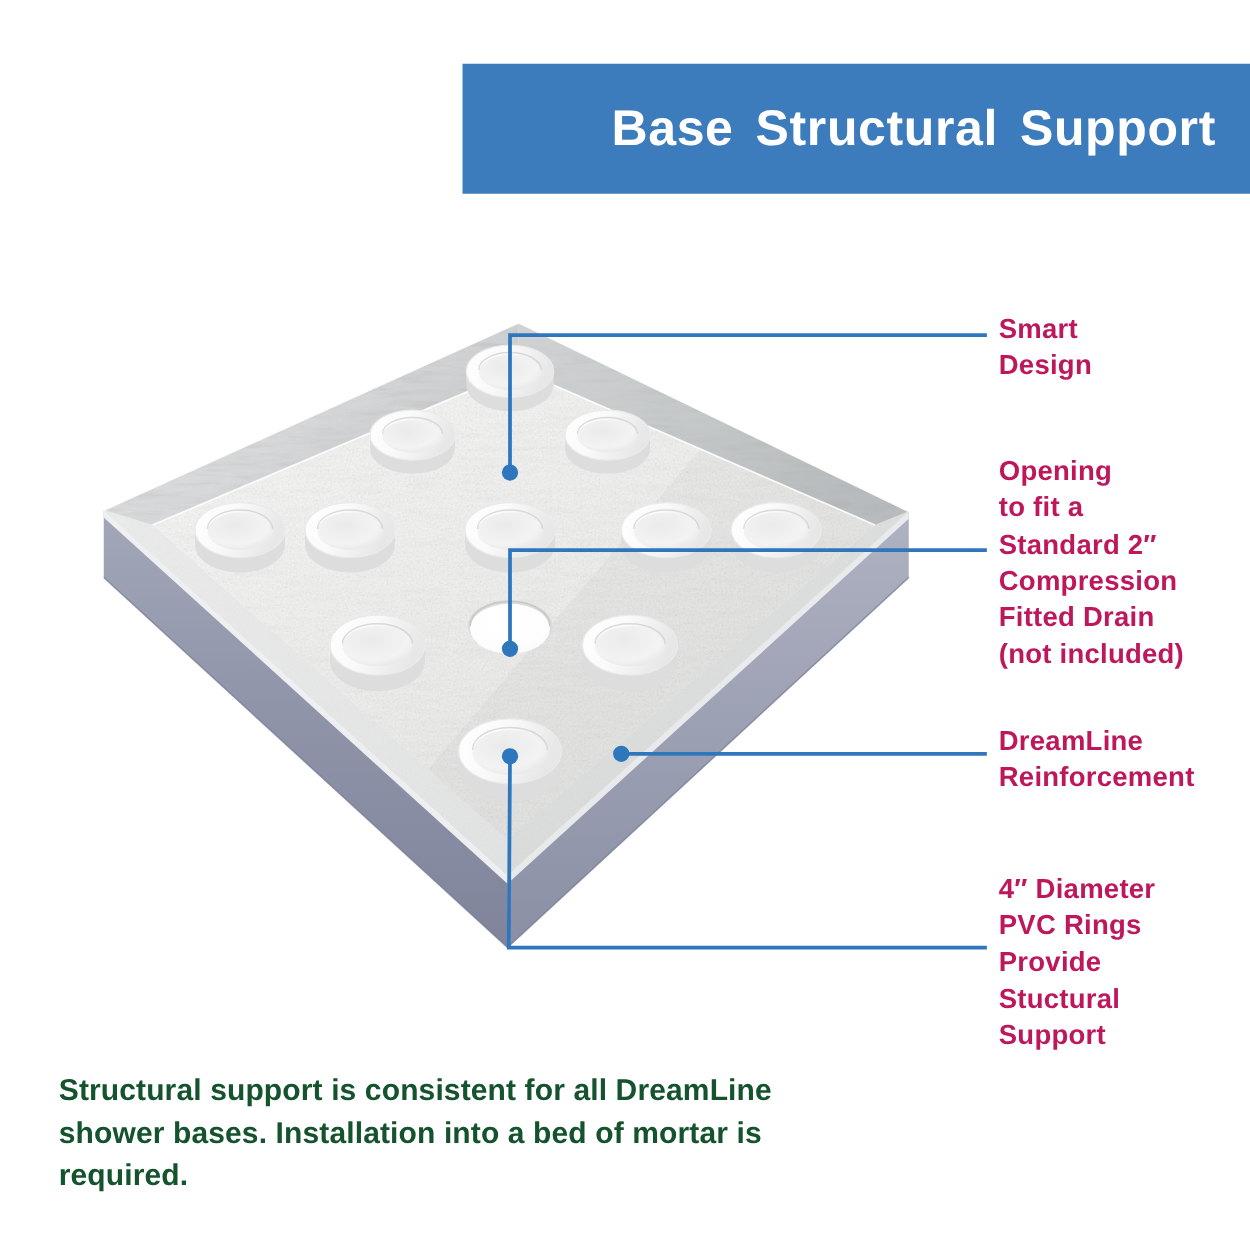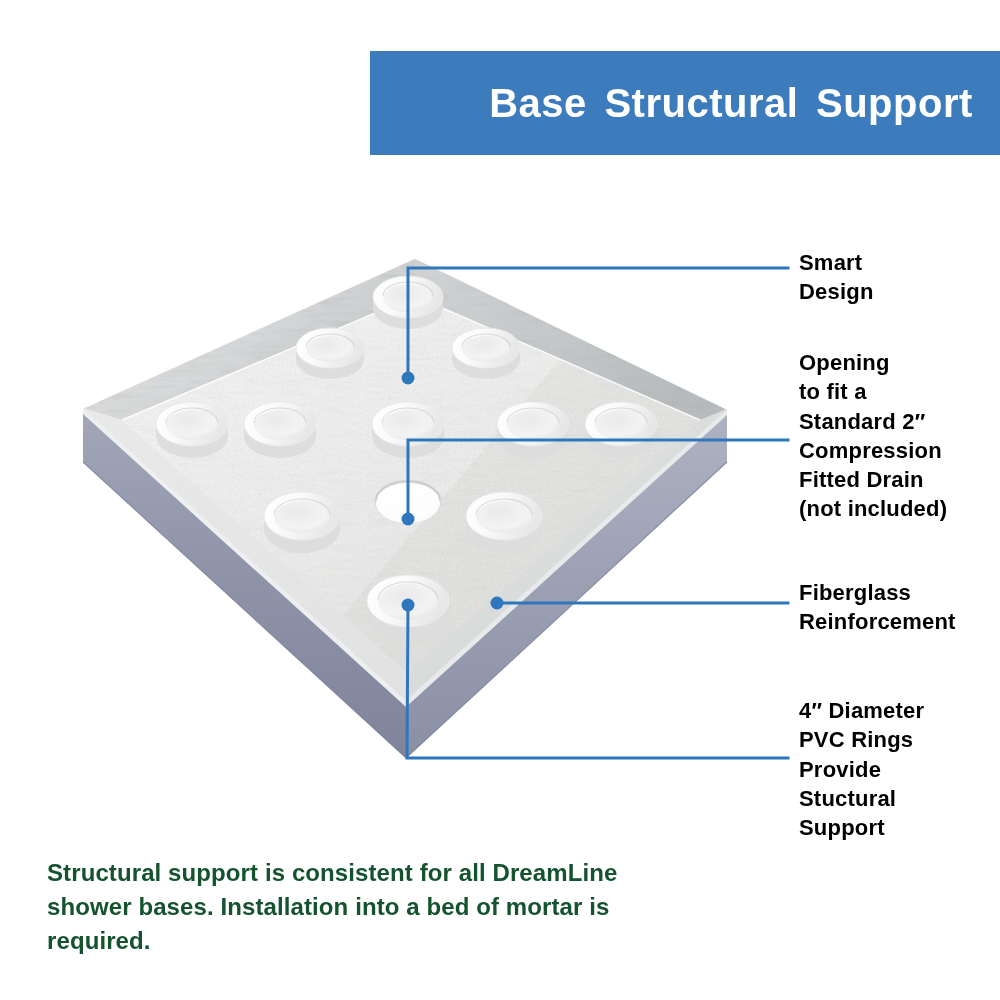--- a/index.html
+++ b/index.html
@@ -39,29 +39,29 @@
     font-size: 40px;
     font-weight: bold;
     letter-spacing: 0.5px;
     word-spacing: 6px;
     white-space: nowrap;
   }
 
   
   .callout-label {
     position: absolute;
-    color: #000000;
+    color: #be185d;
     font-size: 22px;
     font-weight: bold;
     line-height: 1.33;
     letter-spacing: 0.2px;
     white-space: pre-line;
   }
   #callout-smart-design   { left: 799px; top: 248px; width: 200px; }
-  #callout-opening        { left: 799px; top: 348px; width: 200px; }
+  #callout-opening        { left: 799px; top: 362px; width: 200px; }
   #callout-fiberglass     { left: 799px; top: 578px; width: 200px; }
   #callout-pvc-rings      { left: 799px; top: 696px; width: 200px; }
 
   
   #bottom-caption {
     position: absolute;
     left: 47px;
     top: 856px;
     width: 620px;
     color: #14532d;
@@ -324,21 +324,21 @@
 <div class="callout-label" id="callout-smart-design">Smart
 Design</div>
 
 <div class="callout-label" id="callout-opening">Opening
 to fit a
 Standard 2″
 Compression
 Fitted Drain
 (not included)</div>
 
-<div class="callout-label" id="callout-fiberglass">Fiberglass
+<div class="callout-label" id="callout-fiberglass">DreamLine
 Reinforcement</div>
 
 <div class="callout-label" id="callout-pvc-rings">4″ Diameter
 PVC Rings
 Provide
 Stuctural
 Support</div>
 
 <div id="bottom-caption">Structural support is consistent for all DreamLine shower bases. Installation into a bed of mortar is required.</div>
 

